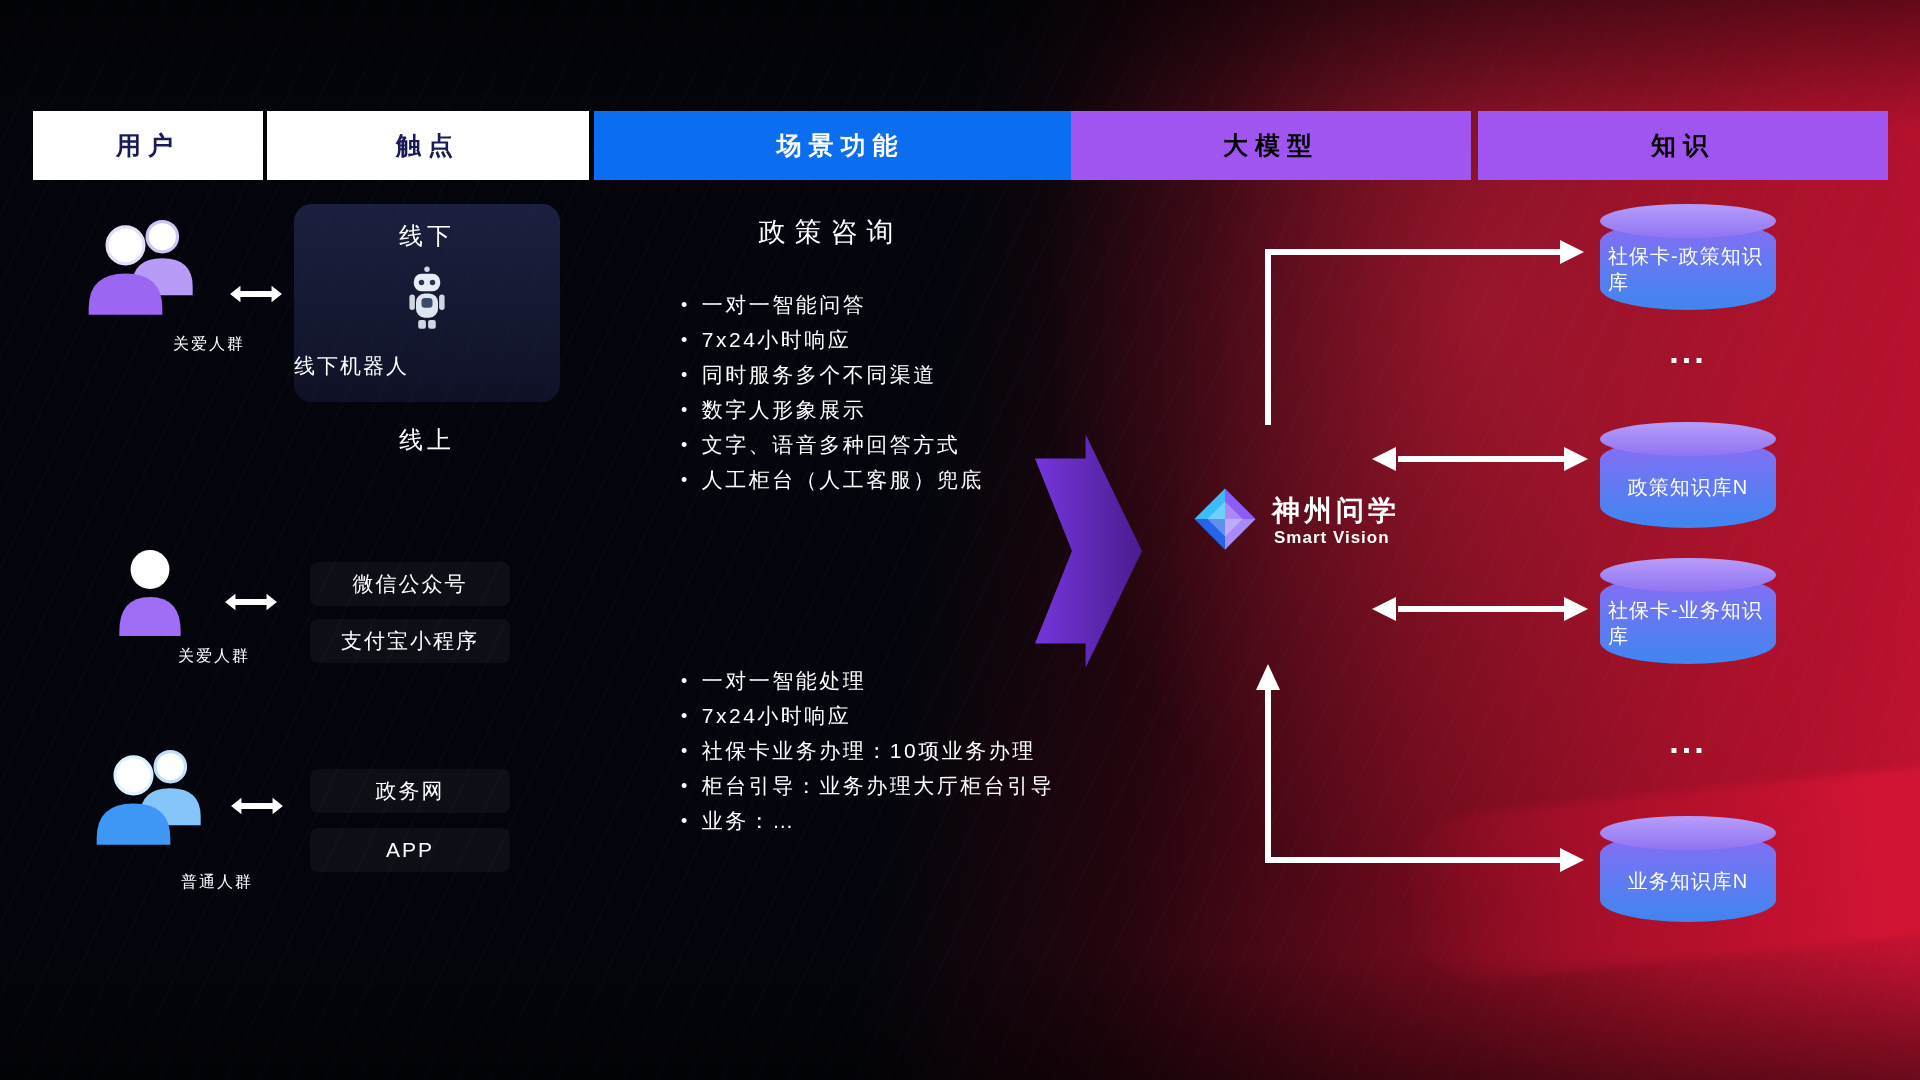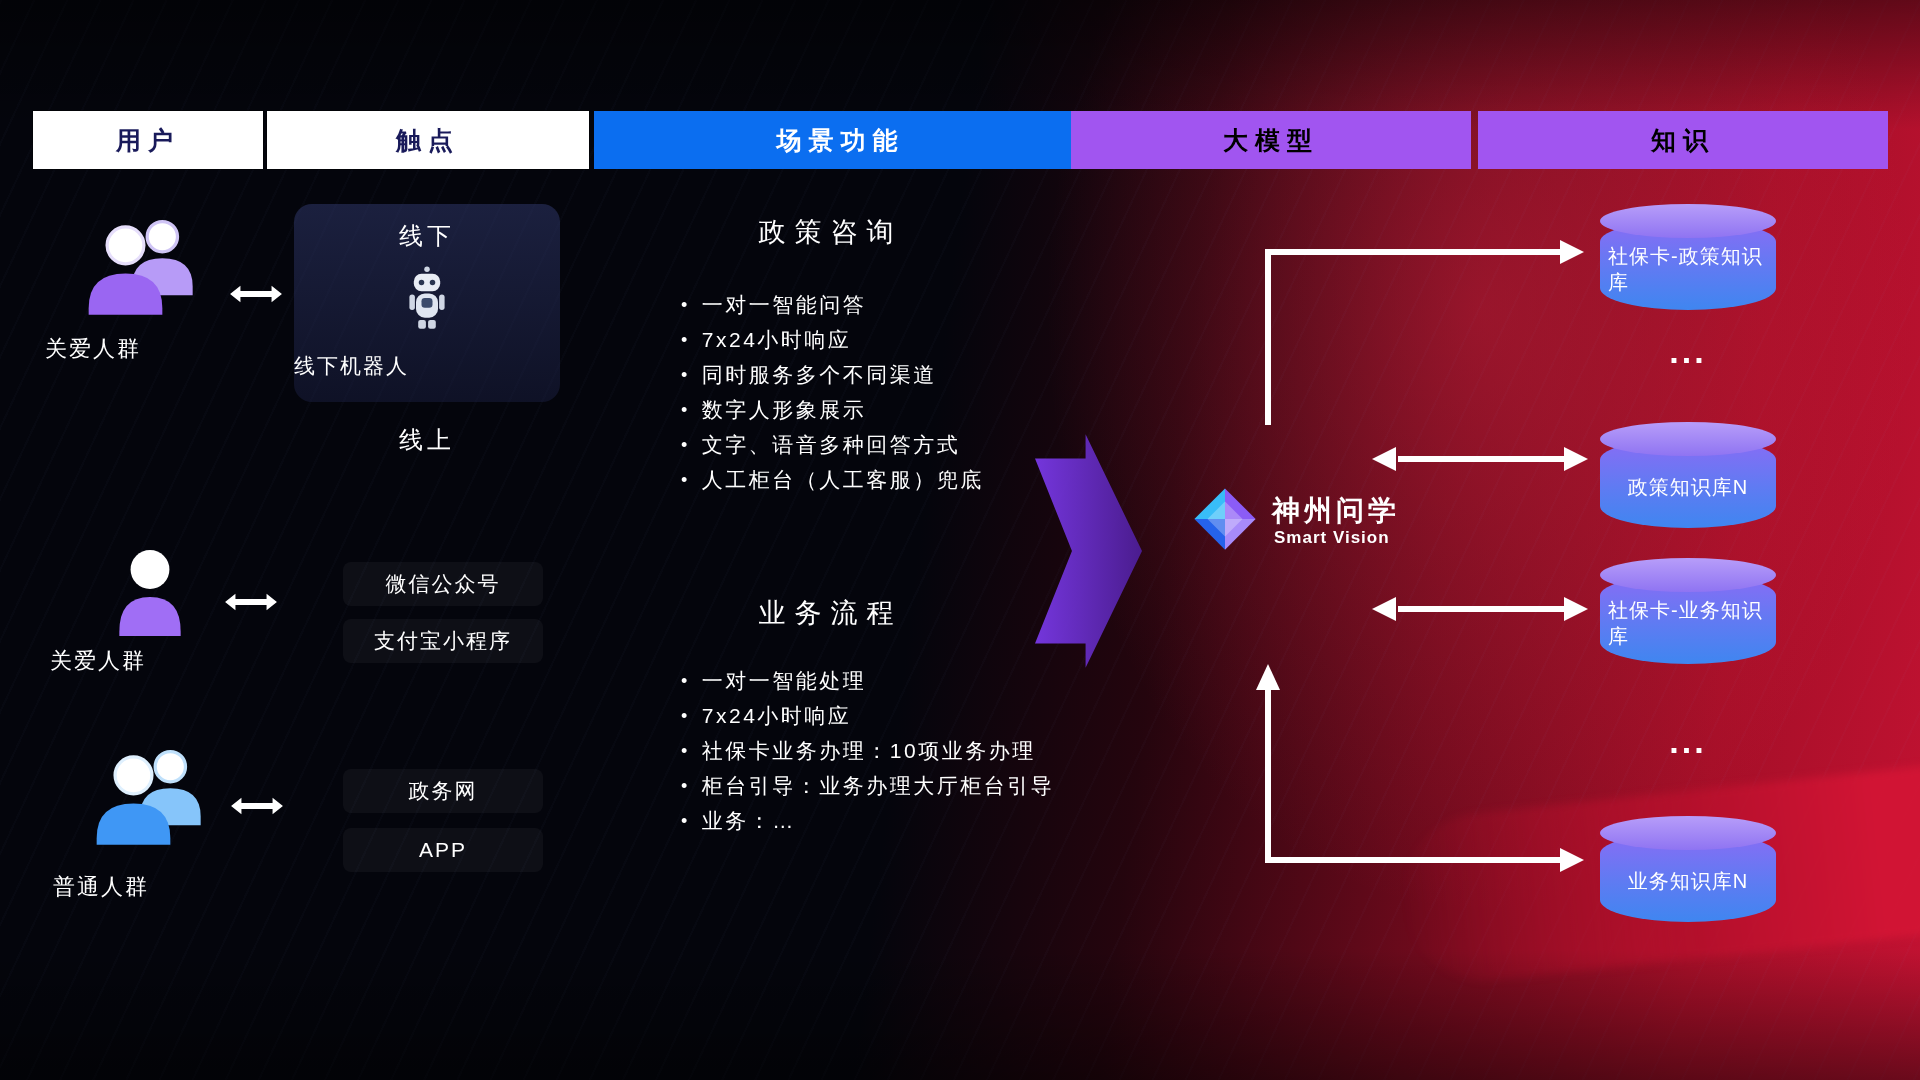--- a/index.html
+++ b/index.html
@@ -11,38 +11,38 @@
   .bg-glow{position:absolute;inset:0;
     background:radial-gradient(620px 860px at 1480px 310px,rgba(230,40,70,.38),transparent 70%);}
   .streaks{position:absolute;inset:0;opacity:.6;
     background:repeating-linear-gradient(115deg,rgba(140,170,255,.035) 0 2px,transparent 2px 30px);}
   .swoosh{position:absolute;left:1400px;top:788px;width:640px;height:168px;border-radius:110px 0 0 110px;
     background:linear-gradient(90deg,rgba(150,10,30,0),#b5102c 45%,#d41535 75%);
     transform:rotate(-6deg);filter:blur(4px);opacity:.9;}
   .vignette{position:absolute;inset:0;
     background:linear-gradient(180deg,rgba(0,0,0,.45),transparent 12%,transparent 88%,rgba(0,0,0,.45));}
   
-  .hdr{position:absolute;top:111px;height:58px;display:flex;align-items:center;justify-content:center;
+  .hdr{position:absolute;top:111px;height:69px;display:flex;align-items:center;justify-content:center;
        font-size:25px;font-weight:700;letter-spacing:7px;}
   .hdr-white{background:#ffffff;color:#191a5a;box-shadow:0 0 0 1px rgba(0,0,0,.35);}
   .hdr-blue{background:#0b6ef0;color:#fff;padding-left:10px;}
   .hdr-purple{background:#a155f0;color:#000000;}
   
   .abs{position:absolute;}
   
-  .user-label{position:absolute;width:200px;text-align:left;font-size:22px;letter-spacing:2px;}
+  .user-label{position:absolute;width:200px;text-align:right;font-size:16px;letter-spacing:2px;}
   .darr{position:absolute;}
   
   .offline-card{position:absolute;left:294px;top:190px;width:266px;height:198px;border-radius:18px;
     background:linear-gradient(180deg,rgba(46,54,104,.55),rgba(28,33,70,.45));margin-top:14px;}
   .offline-title{position:absolute;left:0;top:16px;width:100%;text-align:center;font-size:24px;letter-spacing:4px;}
   .robot-wrap{position:absolute;left:0;top:52px;width:100%;display:flex;justify-content:center;}
   .offline-robot-label{position:absolute;left:0;top:148px;width:100%;font-size:21px;letter-spacing:2px;}
   .online-label{position:absolute;left:294px;top:424px;width:266px;text-align:center;font-size:24px;letter-spacing:4px;}
-  .channel{position:absolute;left:343px;width:200px;height:44px;border-radius:8px;
+  .channel{position:absolute;left:310px;width:200px;height:44px;border-radius:8px;
     background:rgba(255,255,255,.045);display:flex;align-items:center;justify-content:center;
     font-size:21px;letter-spacing:2px;}
   
   .scene-title{position:absolute;left:594px;width:473px;text-align:center;font-size:27px;
     letter-spacing:9px;font-weight:500;}
   .bullets{position:absolute;list-style:none;margin:0;padding:0;}
   .bullets li{line-height:33px;font-size:21px;letter-spacing:2.5px;white-space:nowrap;}
   .bullets li::before{content:"•";margin-right:12px;font-size:18px;position:relative;top:-1px;}
   
   .logo-icon{position:absolute;left:1190px;top:484px;width:70px;height:70px;}
@@ -166,21 +166,20 @@
   <div class="scene-title" style="top:214px">政策咨询</div>
   <ul class="bullets" style="left:681px;top:288px">
     <li>一对一智能问答</li>
     <li>7x24小时响应</li>
     <li>同时服务多个不同渠道</li>
     <li>数字人形象展示</li>
     <li>文字、语音多种回答方式</li>
     <li>人工柜台（人工客服）兜底</li>
   </ul>
 
-  <div class="scene-title" style="top:595px">业务流程</div>
   <ul class="bullets" style="left:681px;top:664px">
     <li>一对一智能处理</li>
     <li>7x24小时响应</li>
     <li>社保卡业务办理：10项业务办理</li>
     <li>柜台引导：业务办理大厅柜台引导</li>
     <li>业务：…</li>
   </ul>
 
   <span class="abs" style="left:1035px;top:431px">
     <svg width="107" height="240" viewBox="0 0 110 240">

